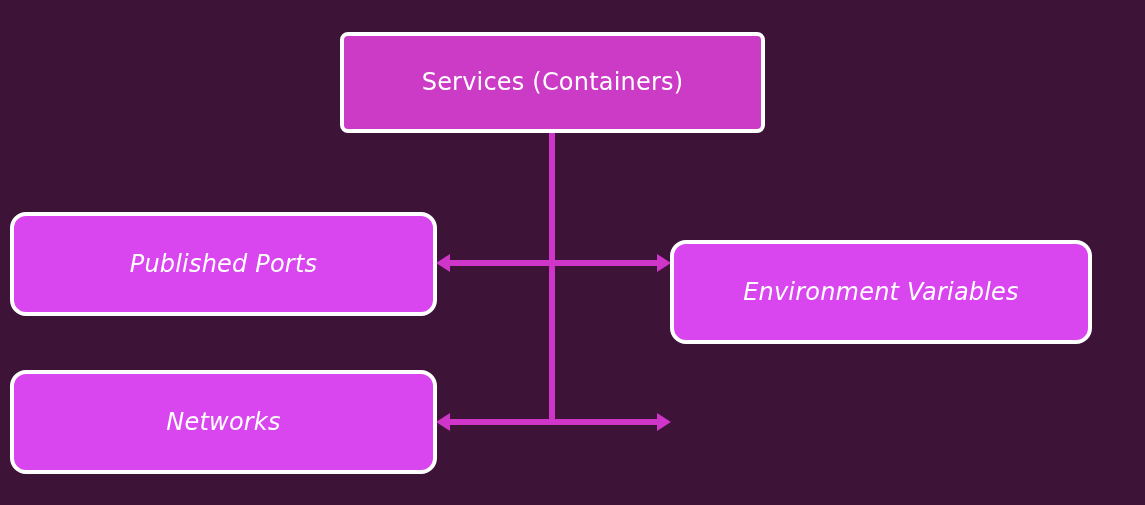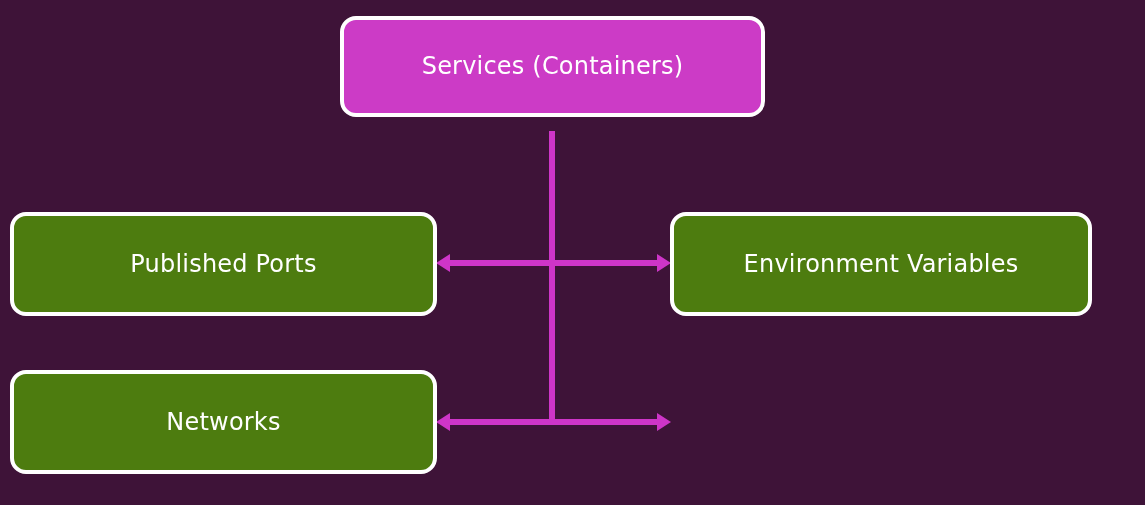--- a/index.html
+++ b/index.html
@@ -36,38 +36,41 @@
   .node-label {
     display: block;
     padding: 0 14px;
     white-space: nowrap;
   }
 
   
   .node.root {
     background: #CC3BC6;
     left: 340px;
-    top: 16px;
+    top: 32px;
     width: 425px;
     height: 101px;
+    border-radius: 8px;
   }
 
   
   .node.leaf {
-    background: #4d7c0f;
+    background: #d946ef;
+    font-style: italic;
   }
   .node.leaf.left {
     left: 10px;
     width: 427px;
     height: 104px;
   }
   .node.leaf.right {
     left: 670px;
     width: 422px;
     height: 104px;
+    margin-top: 28px;
   }
   .node.row-a { top: 212px; }
   .node.row-b { top: 370px; }
 
   
   .conn-vertical {
     position: absolute;
     background: #CE35C8;
     left: 549px;
     top: 131px;

